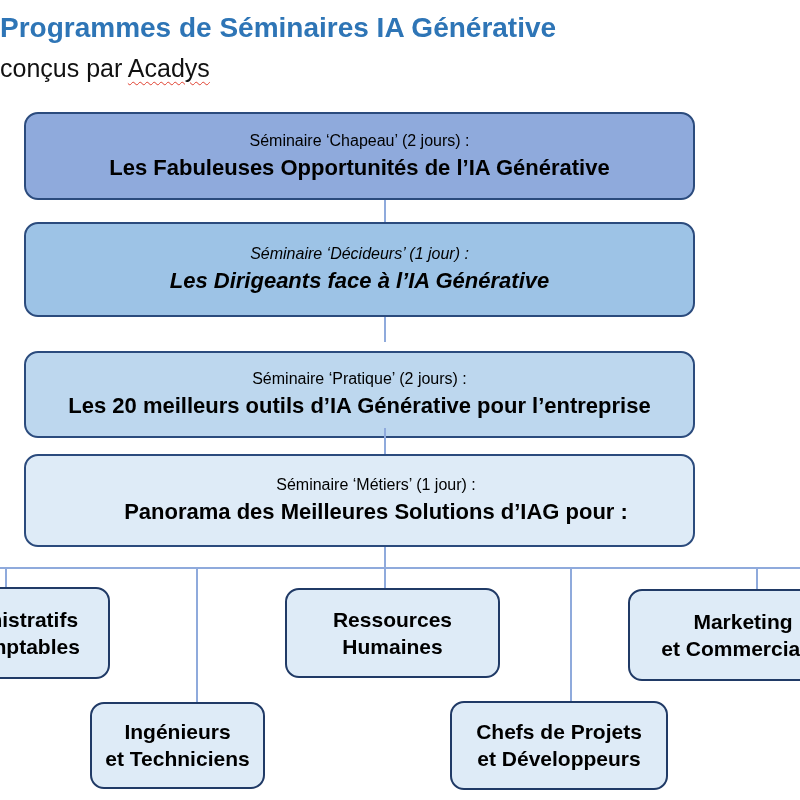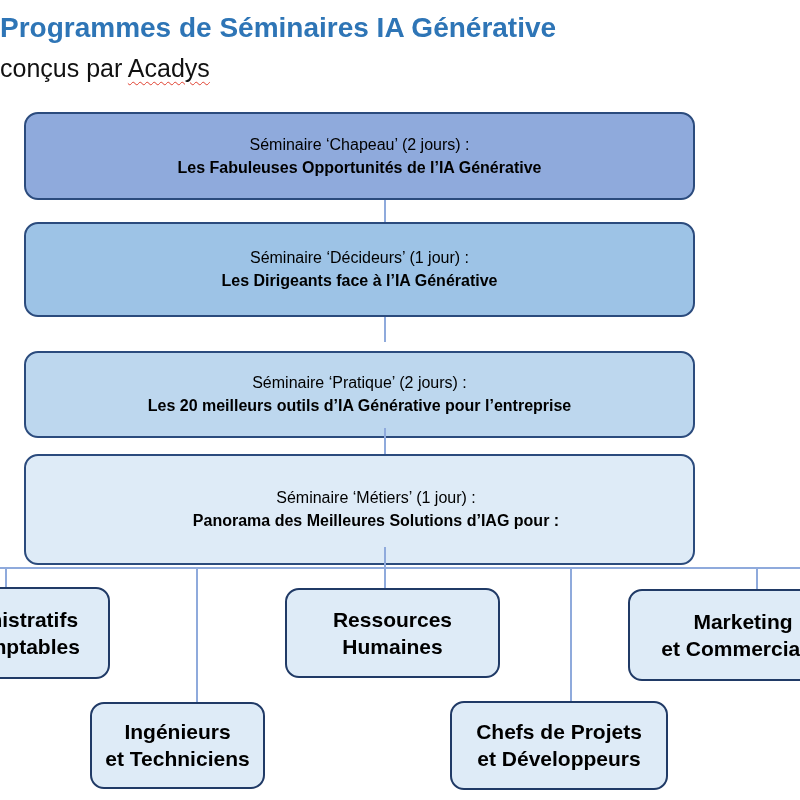--- a/index.html
+++ b/index.html
@@ -42,25 +42,25 @@
     box-sizing: border-box;
     border: 2px solid #2B4B7D;
     border-radius: 14px;
     display: flex; flex-direction: column;
     align-items: center; justify-content: center;
     gap: 5px;
     color: #000000;
     text-align: center;
   }
   .sem .l1 { font-size: 16px; font-weight: normal; }
-  .sem .l2 { font-size: 16px; font-weight: bold; }
+  .sem .l2 { font-size: 22px; font-weight: bold; }
   .sem1 { top: 112px; height: 88px; background: #8FAADC; }
-  .sem2 { top: 222px; height: 95px; background: #9DC3E6; }
+  .sem2 { top: 222px; height: 95px; background: #9DC3E6; font-style: italic; }
   .sem3 { top: 342px; height: 87px; background: #BDD7EE; margin-top: 9px; }
-  .sem4 { top: 454px; height: 111px; background: #DEEBF7; padding-left: 33px; }
+  .sem4 { top: 454px; height: 93px; background: #DEEBF7; padding-left: 33px; }
 
   
   .aud {
     position: absolute;
     box-sizing: border-box;
     background: #DEEBF7;
     border: 2.5px solid #203A66;
     border-radius: 14px;
     display: flex; flex-direction: column;
     align-items: center; justify-content: center;

